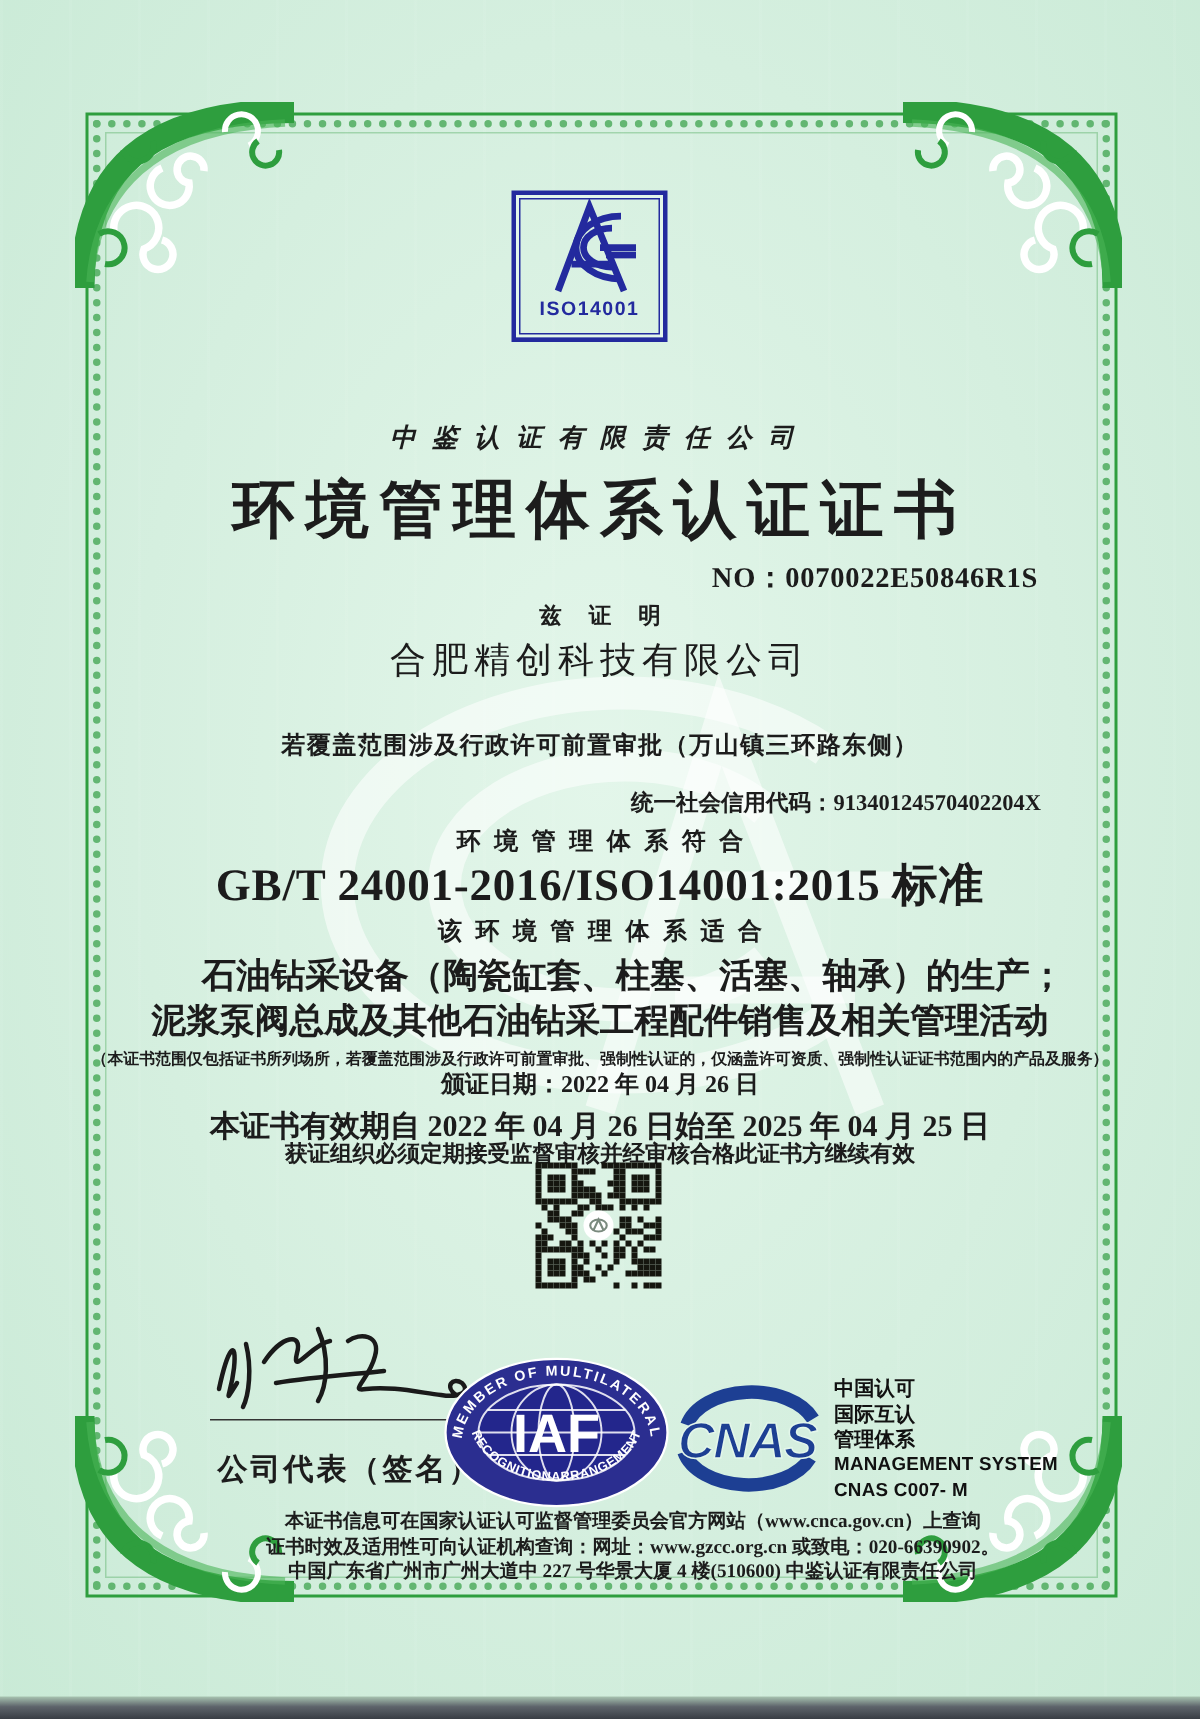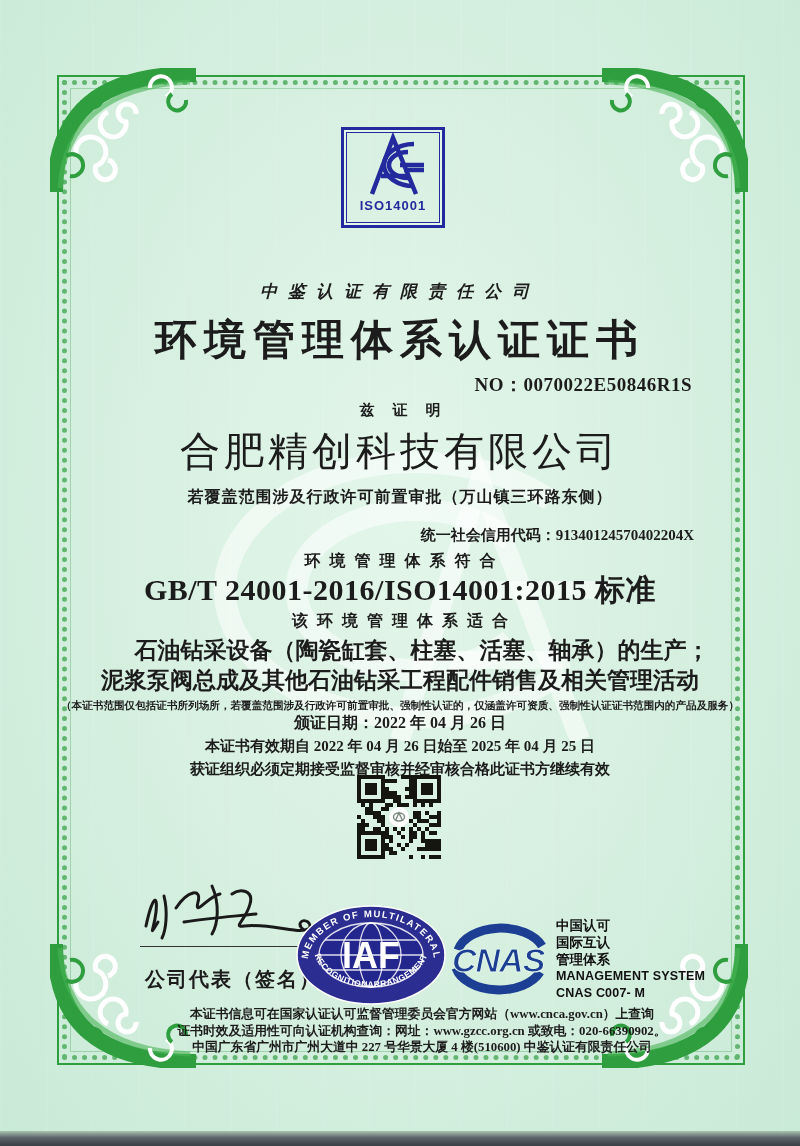--- a/index.html
+++ b/index.html
@@ -29,31 +29,31 @@
   .iso-box{left:341px;top:127px;width:98px;height:95px;border:3px solid #232a9e;
            box-shadow:inset 0 0 0 2px #e3f6ea, inset 0 0 0 3px #232a9e;
            display:flex;flex-direction:column;align-items:center;justify-content:flex-start;}
   .iso-label{color:#232a9e;font-weight:bold;font-size:13px;letter-spacing:1px;
              font-family:"Liberation Sans",sans-serif;margin-top:-2px;}
 
   .issuer{top:280px;font-size:17px;letter-spacing:11px;font-weight:600;font-style:italic;}
   .title{top:312px;font-size:42px;font-weight:bold;letter-spacing:7px;}
   .cert-no{top:372px;right:108px;font-size:19px;font-weight:bold;letter-spacing:.5px;}
   .hereby{top:401px;font-size:15px;letter-spacing:18px;font-weight:600;text-indent:18px;}
-  .company{top:424px;font-size:40px;letter-spacing:4px;}
+  .company{top:424px;font-size:24px;letter-spacing:4px;}
   .address{top:487px;font-size:16px;font-weight:bold;letter-spacing:1px;}
   .credit{top:526px;right:106px;font-size:15px;font-weight:bold;text-align:right;}
   .conform{top:551px;font-size:16px;font-weight:bold;letter-spacing:9px;text-indent:9px;}
   .standard{top:570px;font-size:30px;font-weight:bold;letter-spacing:.5px;}
   .scope-intro{top:611px;font-size:16px;letter-spacing:9px;font-weight:600;text-indent:9px;}
   .scope1{top:635px;font-size:23px;font-weight:bold;margin-left:44px;}
   .scope2{top:665px;font-size:23px;font-weight:bold;}
   .scope-note{top:699px;font-size:10.6px;font-weight:bold;}
   .issue-date{top:713px;font-size:16px;font-weight:bold;}
-  .validity{top:737px;font-size:15px;font-weight:bold;}
+  .validity{top:737px;font-size:20px;font-weight:bold;}
   .surveillance{top:760px;font-size:15px;font-weight:bold;}
 
   .qr{left:357px;top:775px;width:84px;height:84px;display:grid;
       grid-template-columns:repeat(21,4px);grid-template-rows:repeat(21,4px);}
   .qr span{width:4px;height:4px;}
   .qr .d{background:#15160f;}
   .qr-logo{left:389px;top:807px;width:20px;height:20px;background:#fff;border-radius:50%;
            display:flex;align-items:center;justify-content:center;}
 
   .sig-line{left:140px;top:946px;width:180px;height:0;border-top:1.5px solid #333;}

